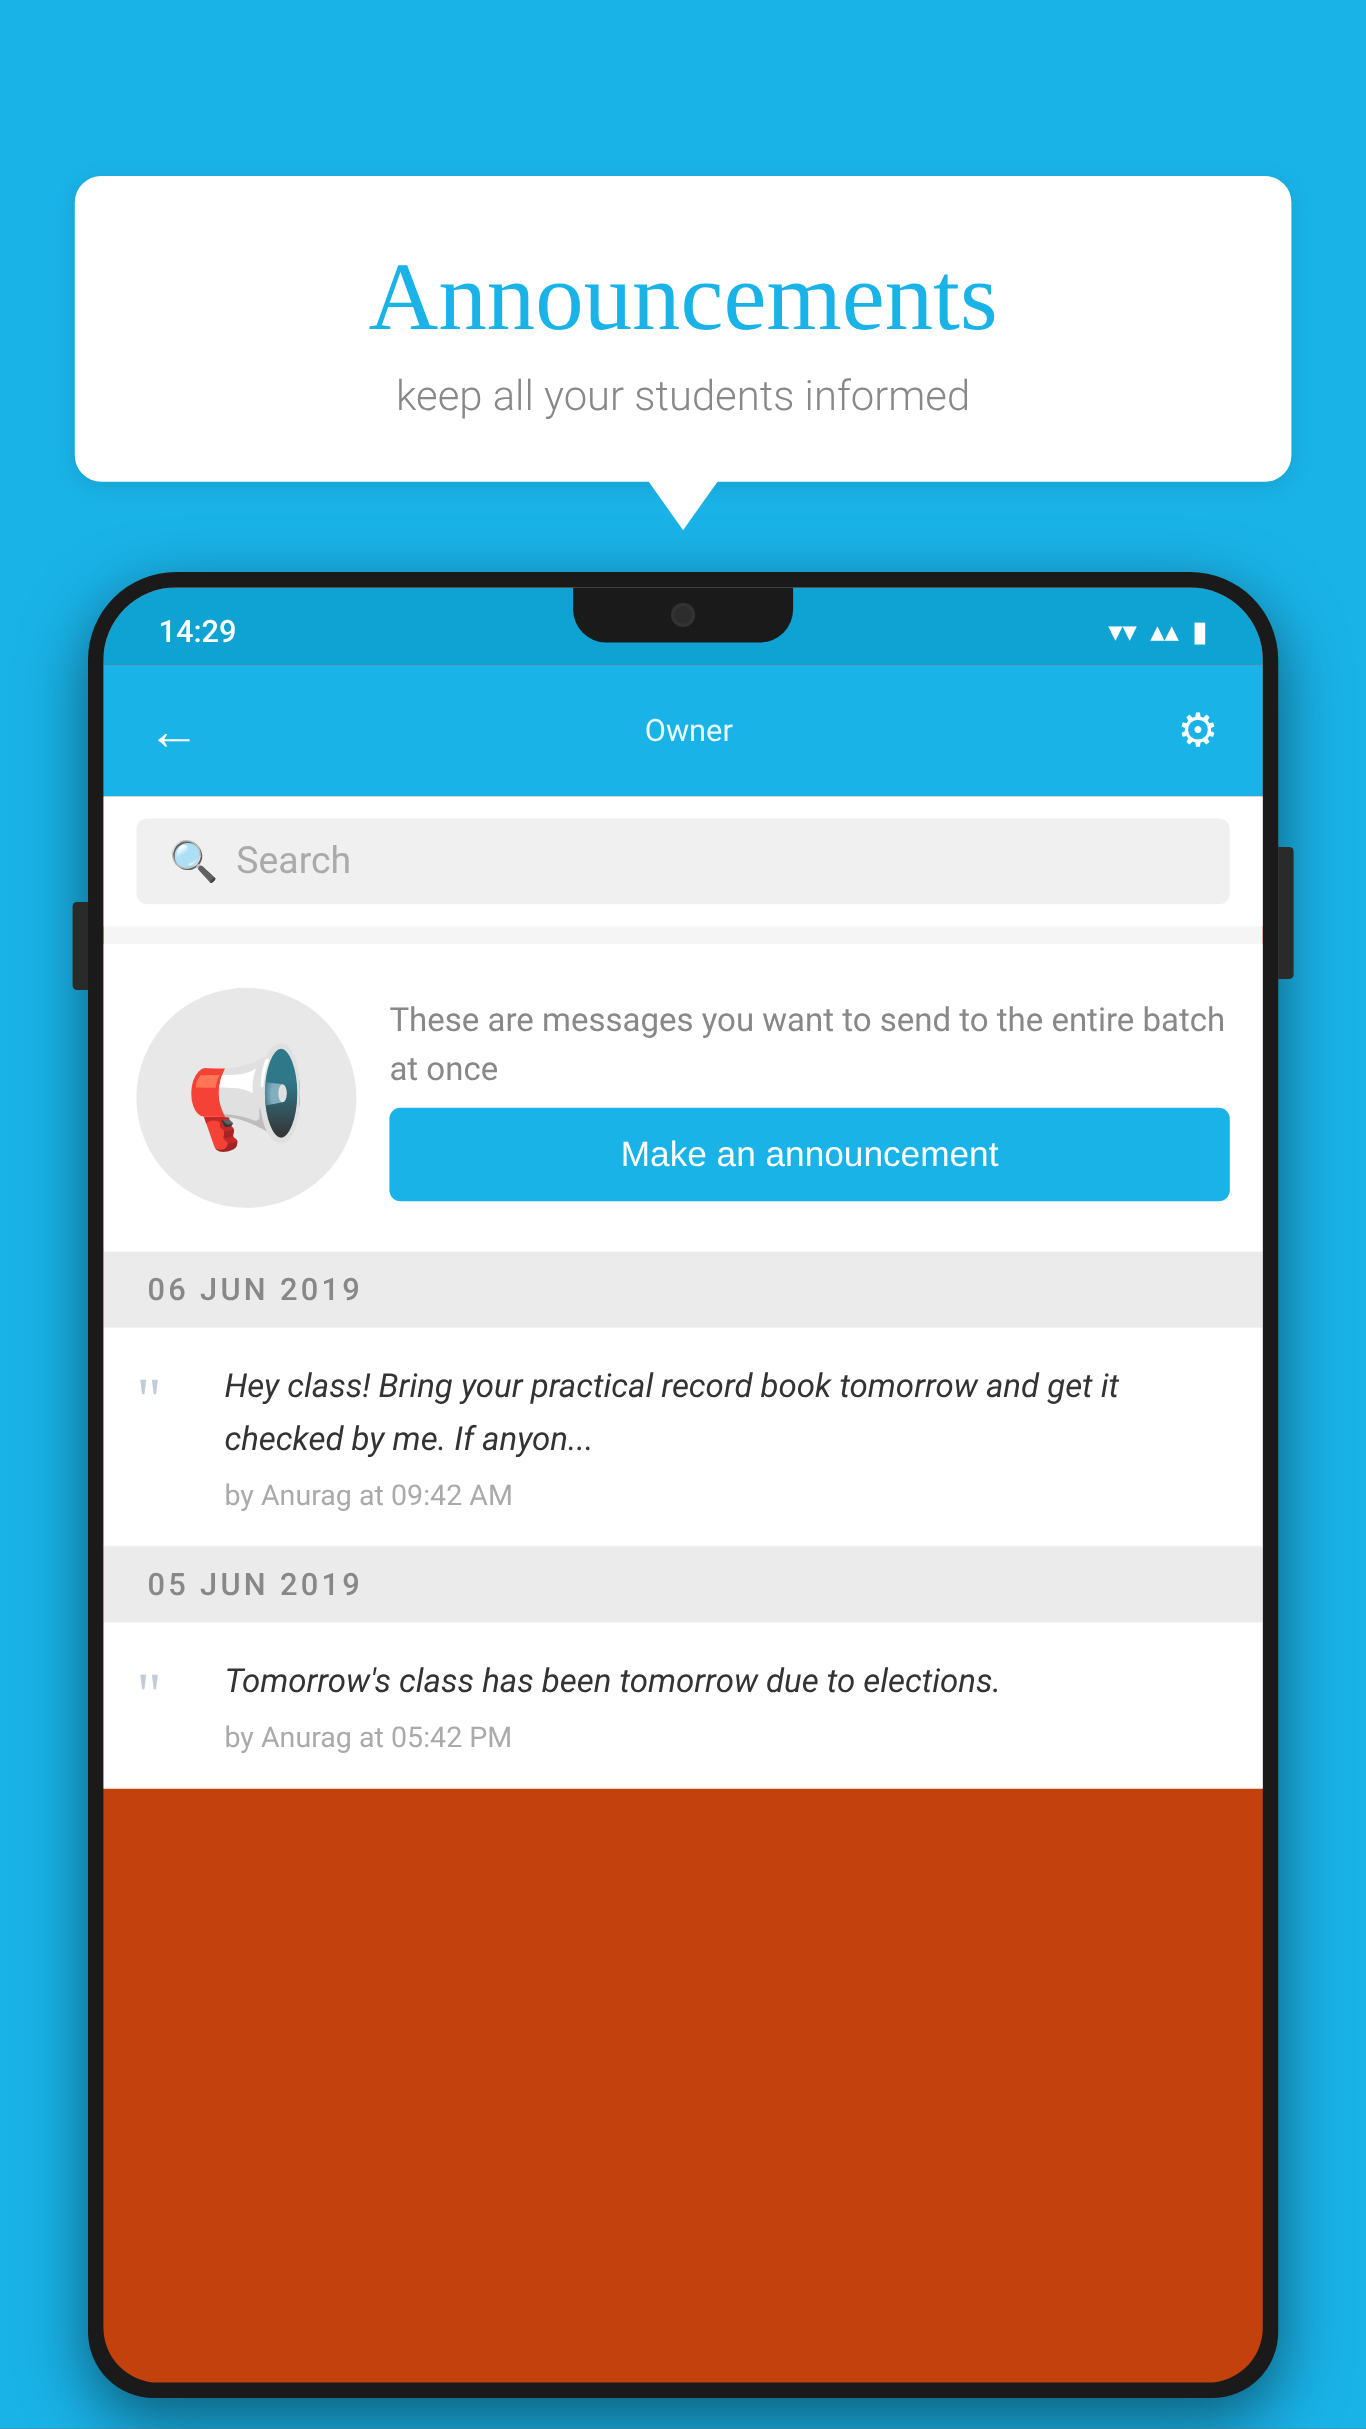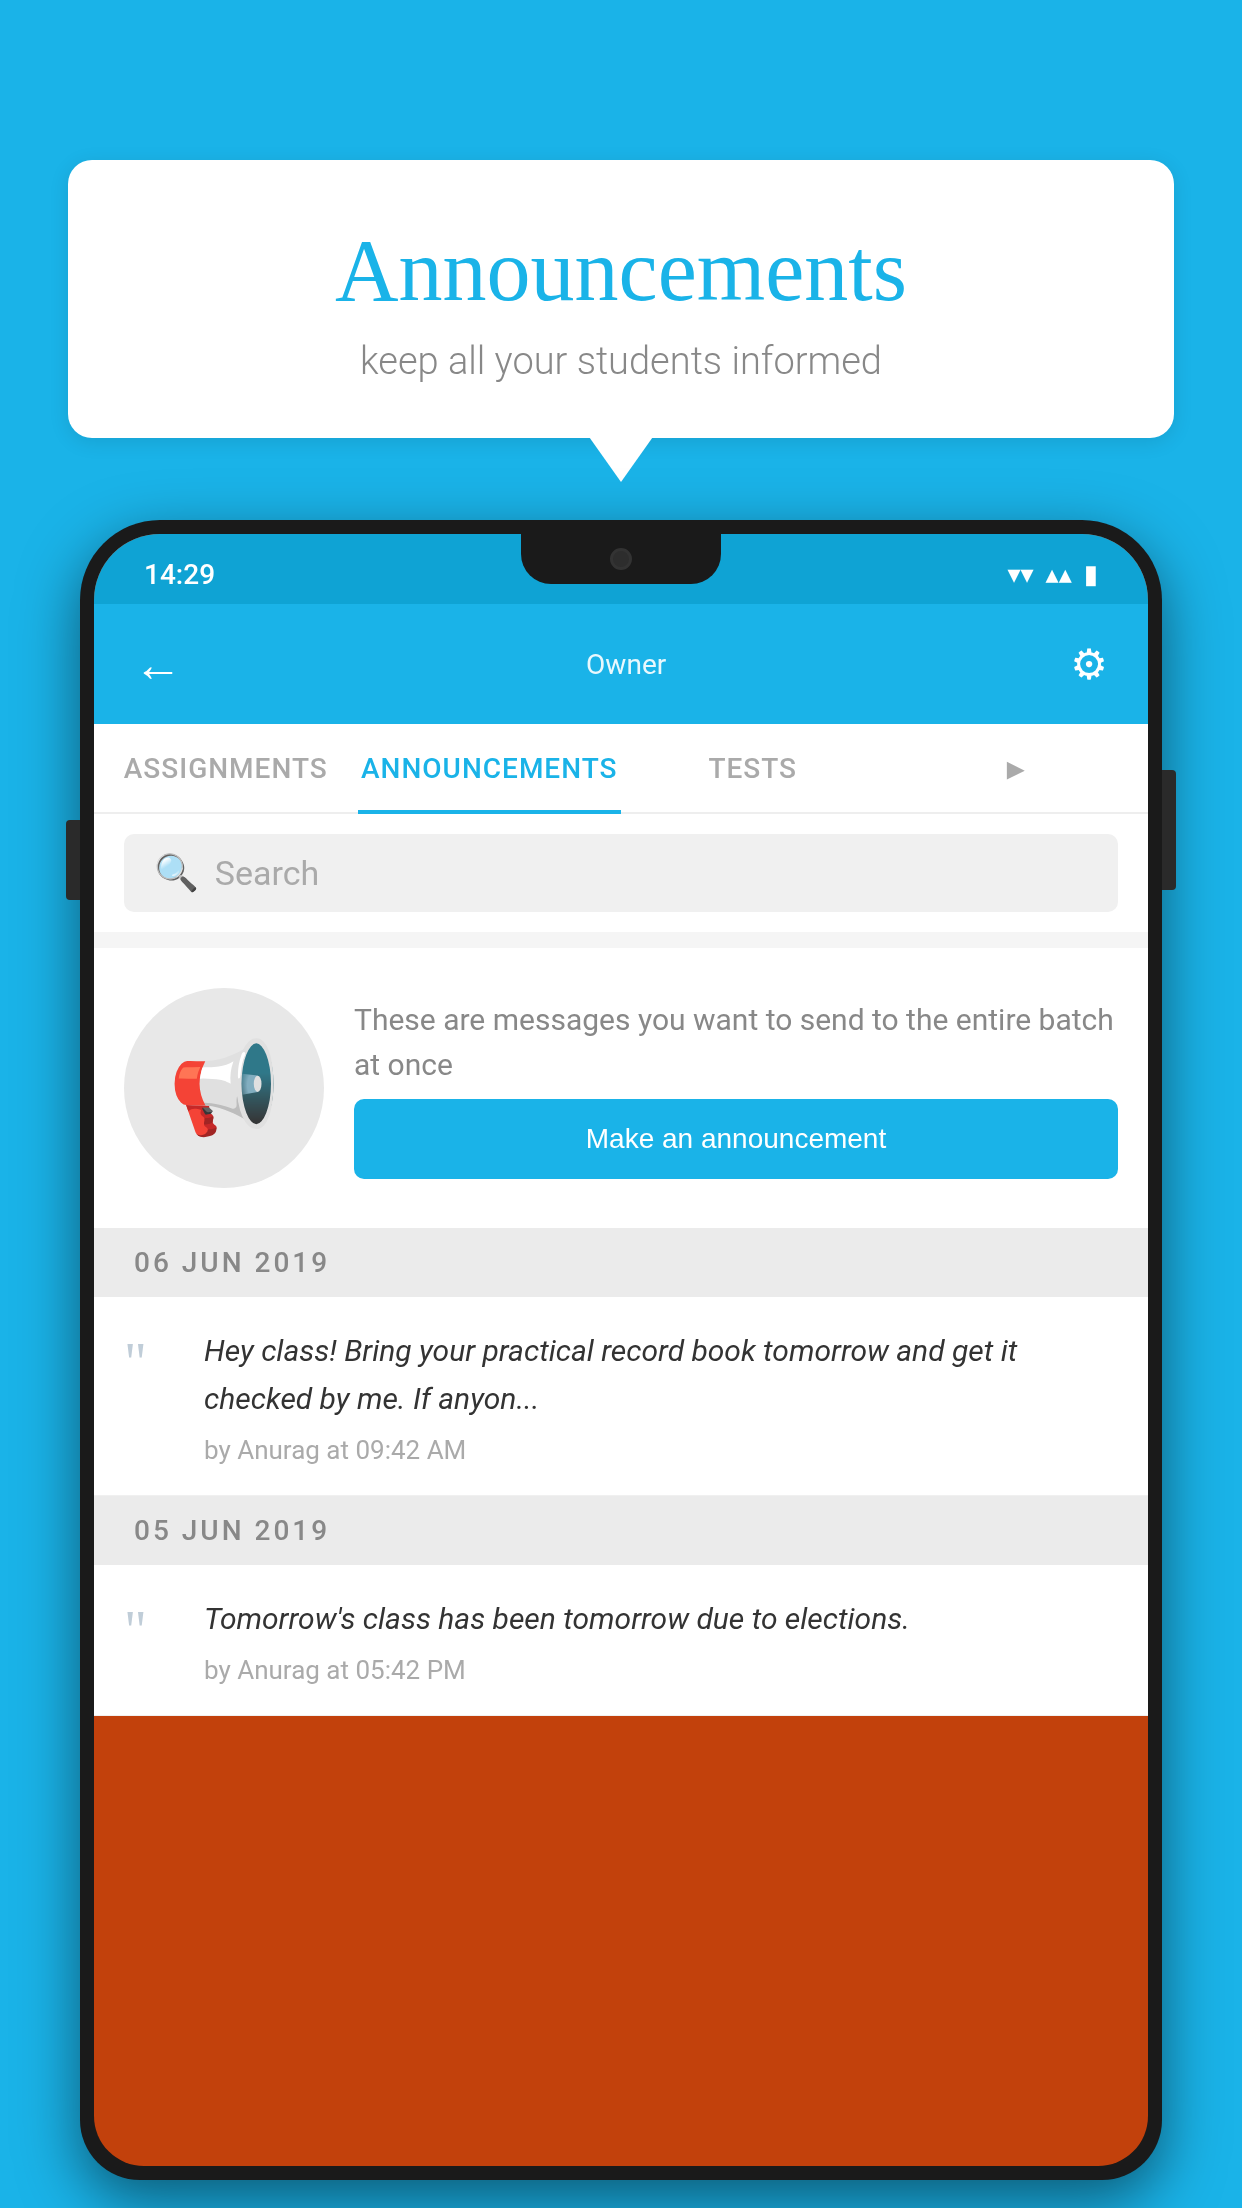--- a/index.html
+++ b/index.html
@@ -307,21 +307,21 @@
       color: #888;
       line-height: 1.5;
     }
 
     .make-announcement-btn {
       background: #1ab3e8;
       color: white;
       border: none;
       border-radius: 10px;
       padding: 24px 48px;
-      font-size: 28px;
+      font-size: 32px;
       font-weight: 500;
       cursor: pointer;
       text-align: center;
     }
 
     
     .date-divider {
       background: #ebebeb;
       padding: 18px 40px;
       font-size: 28px;
@@ -394,32 +394,20 @@
       </div>
 
       <div class="app-bar">
         <span class="back-btn">←</span>
         <div class="app-bar-center">
           <div class="app-bar-subtitle">Owner</div>
         </div>
         <span class="settings-btn">⚙</span>
       </div>
 
-      <div class="tabs-container">
-        <div class="tab">
-          <span>ASSIGNMENTS</span>
-        </div>
-        <div class="tab active">
-          <span>ANNOUNCEMENTS</span>
-        </div>
-        <div class="tab">
-          <span>TESTS</span>
-        </div>
-        <div class="tab" style="font-size:36px;">▸</div>
-      </div>
 
       <div class="content-area">
 
         <div class="search-container">
           <div class="search-bar">
             <span class="search-icon-wrap">🔍</span>
             <span class="search-text">Search</span>
           </div>
         </div>
 

